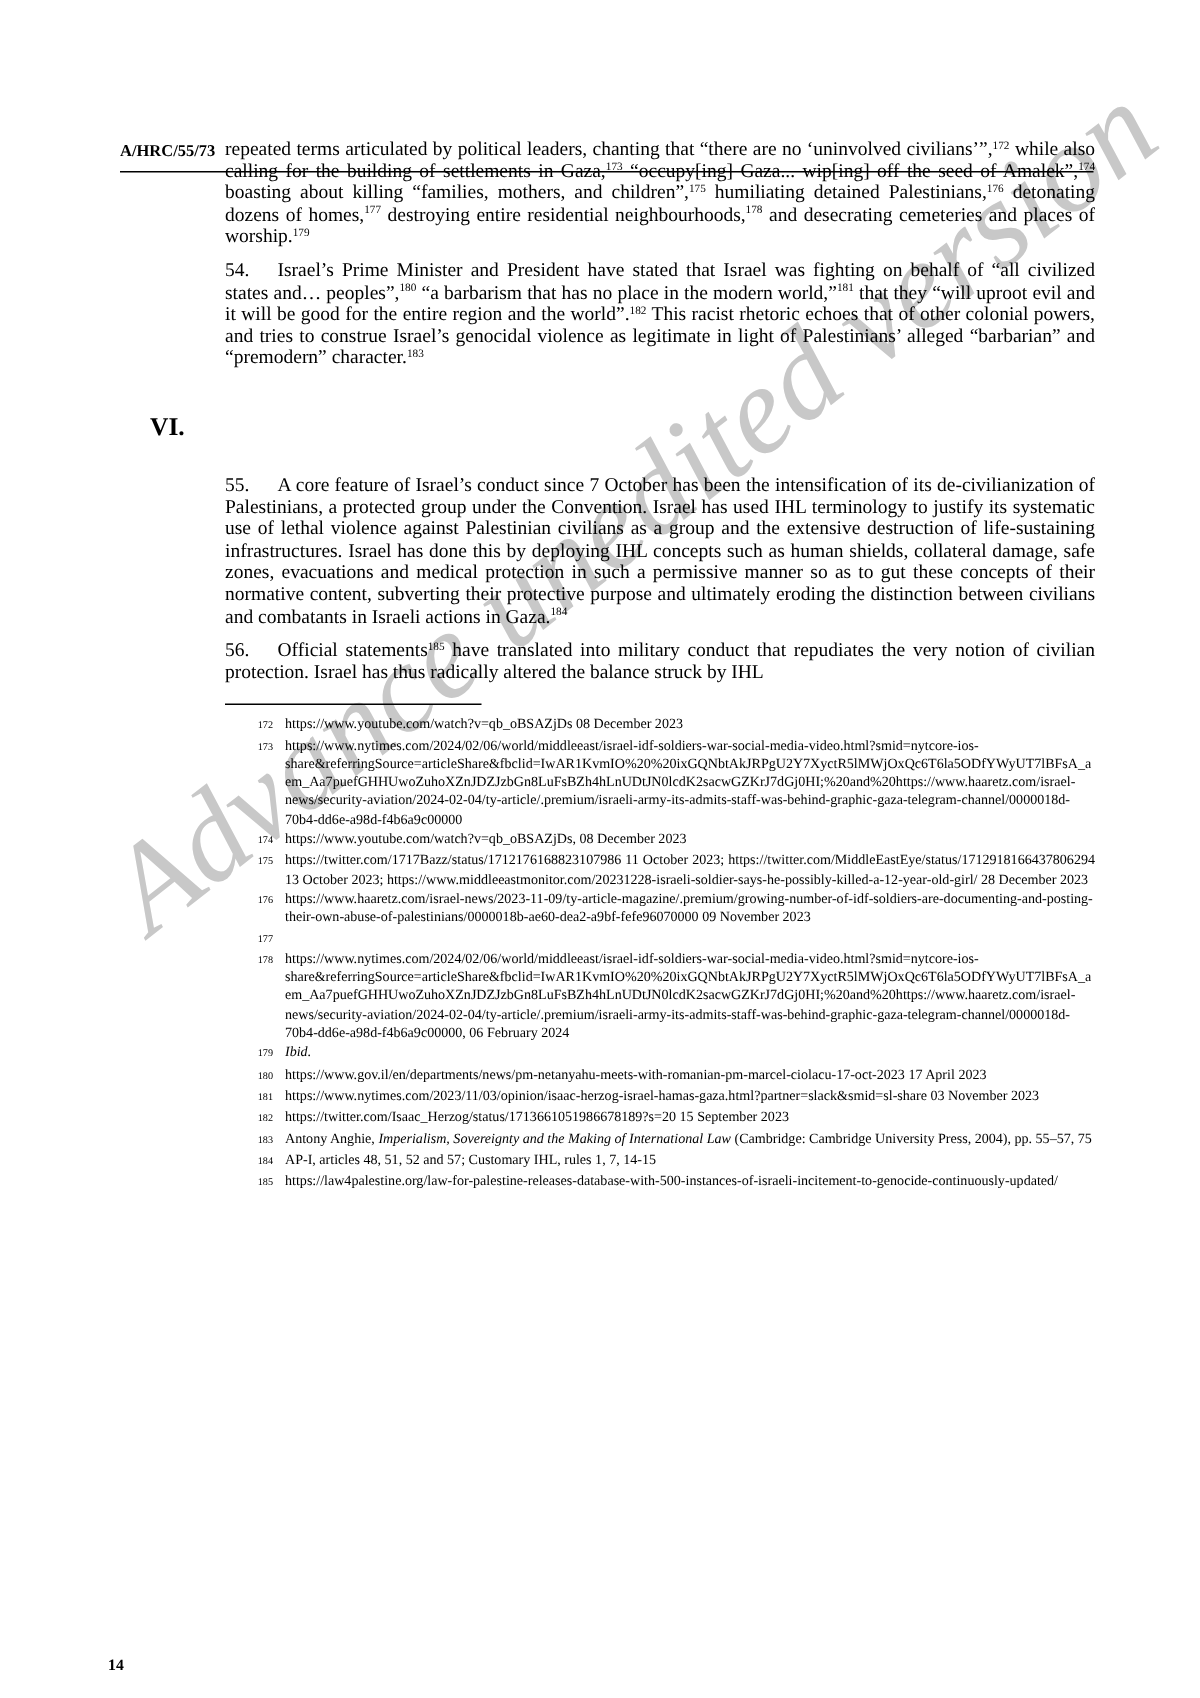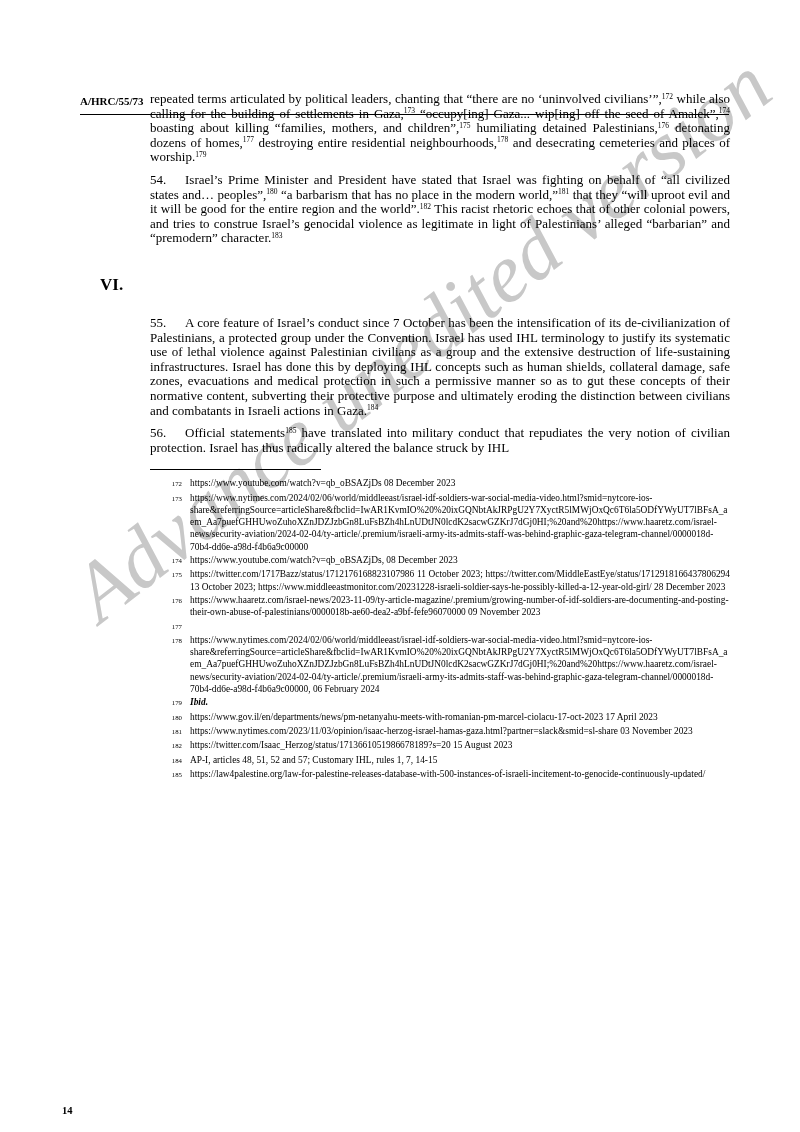--- a/index.html
+++ b/index.html
@@ -51,23 +51,23 @@
   .footnote {
     display:flex; align-items:flex-start;
     font-size:9.4px; line-height:12.3px;
     text-align:justify; margin-bottom:1px;
   }
   .fn-num {
     flex:0 0 32px; text-align:right;
     font-size:6.8px; padding-top:1px;
   }
   .fn-text { flex:1; margin-left:8px; overflow-wrap:anywhere; }
-  .fn-text i { font-style:italic;font-weight:bold; }
+  .fn-text i { font-style:italic; }
   .page-number {
-    position:absolute; left:62px; bottom:16px;
+    position:absolute; left:72px; bottom:16px;
     font-weight:bold; font-size:10.5px; z-index:1;
   }
 </style>
 </head>
 <body>
 
 <div class="watermark">Advance unedited version</div>
 
 <header class="page-header">
   <span class="doc-symbol">A/HRC/55/73</span>
@@ -132,23 +132,27 @@
         <span class="fn-text">https://www.gov.il/en/departments/news/pm-netanyahu-meets-with-romanian-pm-marcel-ciolacu-17-oct-2023 17 April 2023</span>
       </div>
 
       <div class="footnote">
         <span class="fn-num">181</span>
         <span class="fn-text">https://www.nytimes.com/2023/11/03/opinion/isaac-herzog-israel-hamas-gaza.html?partner=slack&amp;smid=sl-share 03 November 2023</span>
       </div>
 
       <div class="footnote">
         <span class="fn-num">182</span>
-        <span class="fn-text">https://twitter.com/Isaac_Herzog/status/1713661051986678189?s=20 15 August 2023</span>
+        <span class="fn-text">https://twitter.com/Isaac_Herzog/status/1713661051986678189?s=20 15 September 2023</span>
       </div>
 
+      <div class="footnote">
+        <span class="fn-num">183</span>
+        <span class="fn-text">Antony Anghie, <i>Imperialism, Sovereignty and the Making of International Law</i> (Cambridge: Cambridge University Press, 2004), pp. 55–57, 75</span>
+      </div>
 
       <div class="footnote">
         <span class="fn-num">184</span>
         <span class="fn-text">AP-I, articles 48, 51, 52 and 57; Customary IHL, rules 1, 7, 14-15</span>
       </div>
 
       <div class="footnote">
         <span class="fn-num">185</span>
         <span class="fn-text">https://law4palestine.org/law-for-palestine-releases-database-with-500-instances-of-israeli-incitement-to-genocide-continuously-updated/</span>
       </div>

